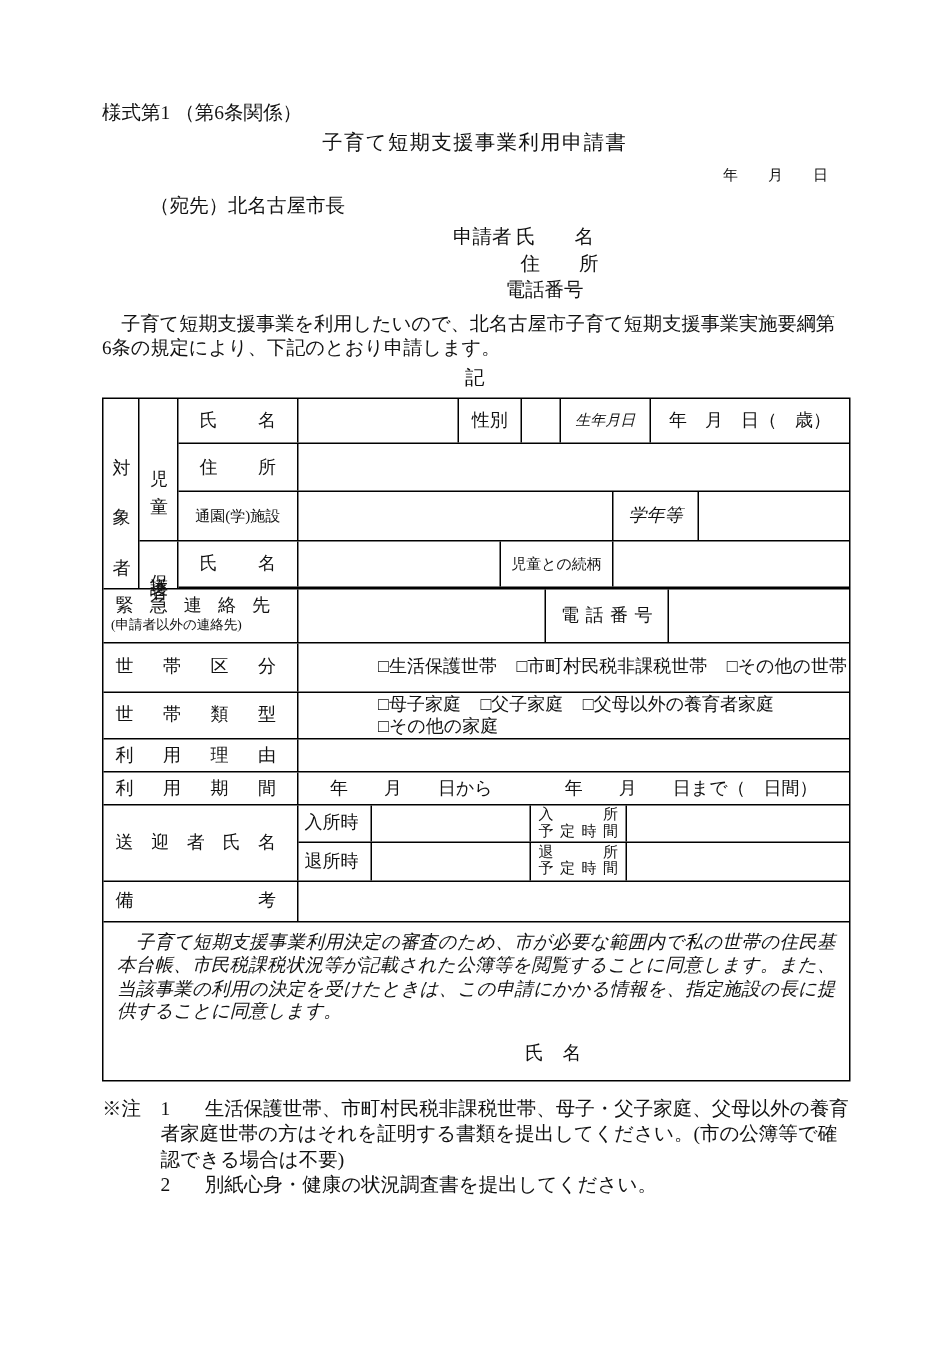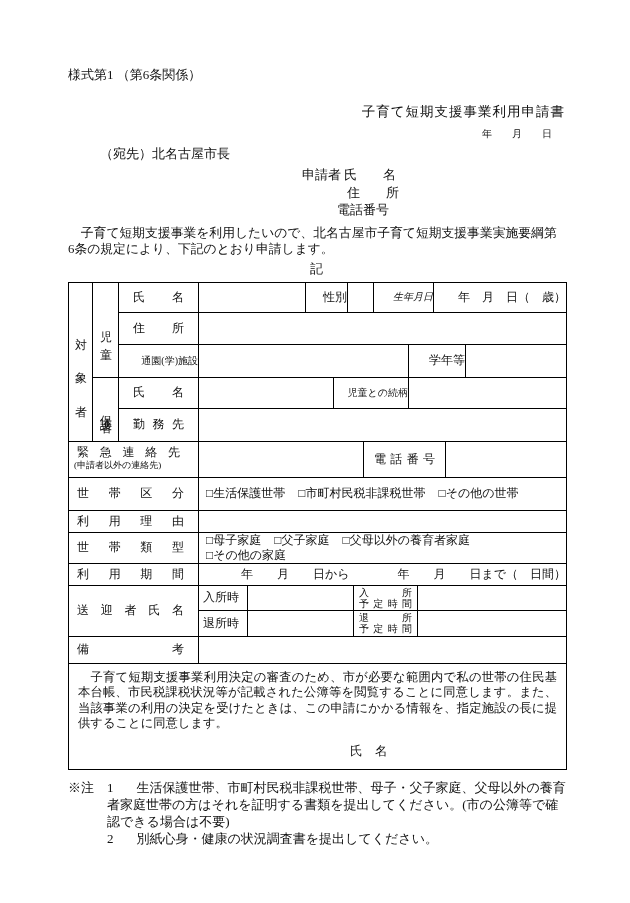--- a/index.html
+++ b/index.html
@@ -4,75 +4,75 @@
 <style>
   * { box-sizing: border-box; margin: 0; padding: 0; }
   html,body { background:#ffffff; }
   body {
     width: 630px; height: 903px;
     font-family: "Liberation Serif", "DejaVu Serif", serif;
     color: #111; overflow: hidden;
   }
   .sheet { padding: 66px 65px 0 68px; width: 630px; }
 
-  .form-number { font-size: 13px; margin-bottom: 19px; }
-  .title { text-align: right; font-size: 13.5px; letter-spacing: 1px; margin-bottom: 6px; }
+  .form-number { font-size: 13px; margin-bottom: 2px; }
+  .title { text-align: center; font-size: 13.5px; letter-spacing: 1px; margin-bottom: 6px; }
   .date-line { text-align: right; padding-right: 13px; font-size: 10px; margin-bottom: 4px; }
   .addressee { margin-left: 32px; font-size: 13px; margin-bottom: 3px; }
   .applicant { margin-left: 234px; font-size: 13px; line-height: 17.5px; }
   .ap-name { margin-left: 3px; }
   .ap2 { margin-left: 45px; }
   .ap3 { margin-left: 35px; }
   .intro { font-size: 12.8px; line-height: 16.5px; margin-top: 6px; white-space: nowrap; }
   .record { text-align: center; font-size: 13px; margin-top: 2px; margin-bottom: 4px; }
 
   
   .tbl { width: 499px; border: 1px solid #000; font-size: 12px; }
   .flexrow { display: flex; }
   .grow { flex: 1 1 auto; min-width: 0; }
   .row { display: flex; border-top: 1px solid #000; }
   .trow { display: flex; border-bottom: 1px solid #000; }
   .trow.last { border-bottom: none; }
   .c { border-right: 1px solid #000; display: flex; align-items: center; min-width: 0; }
   .c:last-child { border-right: none; }
   .just { text-align: justify; text-align-last: justify; width: 100%; }
-  .ctr { text-align: right; width: 100%; }
+  .ctr { text-align: center; width: 100%; }
   .sm { font-size: 10px; }
   .xs { font-size: 9px; }
 
   .vcell { display: flex; align-items: center; justify-content: center; }
   .vtext { writing-mode: vertical-rl; text-orientation: upright; }
   .ls-taisho { letter-spacing: 34px; margin-bottom: -34px; }
   .ls-jido   { letter-spacing: 17px; margin-bottom: -17px; }
   .ls-hogo   { letter-spacing: 3px;  margin-bottom: -3px; }
 
   .w24{flex:0 0 24px;} .w26{flex:0 0 26px;} .w80{flex:0 0 80px;}
   .w107{flex:0 0 107px;} .w42{flex:0 0 42px;} .w26b{flex:0 0 26px;}
-  .w60{flex:0 0 60px;font-style:italic;} .w210{flex:0 0 210px;} .w57{flex:0 0 57px;}
+  .w60{flex:0 0 60px;font-style:italic;} .w210{flex:0 0 210px;} .w57{flex:0 0 57px;font-style:italic;}
   .w135{flex:0 0 135px;} .w75{flex:0 0 75px;} .w130{flex:0 0 130px;}
   .w165{flex:0 0 165px;} .w82{flex:0 0 82px;} .w49{flex:0 0 49px;}
   .w106{flex:0 0 106px;} .w64{flex:0 0 64px;}
 
   .h30{height:30px;} .h31{height:31px;} .h32{height:32px;} .h33{height:33px;}
   .h36{height:36px;} .h22{height:22px;} .h25{height:25px;} .h23{height:27px;}
   .pad14 { padding: 0 14px; }
   .padlab { padding: 0 14px 0 8px; }
 
-  .optline { display:flex; gap:13px; align-items:center; padding-left:7px; width:100%; }
+  .optline { display:flex; gap:13px; align-items:center; padding-left:7px; width:100%;margin-left:46px; }
   .optline .opt { white-space: nowrap; }
   .type-cell { width:100%; line-height:15px; padding-left:7px; }
   .type-cell .optline { padding-left:0; }
 
   .emg-label { width:100%; padding: 0 4px 0 5px; line-height: 13px; }
   .emg-l1 { text-align: justify; text-align-last: justify; padding: 0 14px 0 3px; }
   .timelab { width:100%; line-height:11px; padding:0 5px; }
   .escort-in { padding-left: 4px; }
 
   .consent-cell { height: 105px; padding: 6px 9px 0 9px; font-size: 12.3px; }
-  .consent-cell p { line-height: 15.6px; text-align: justify; }
+  .consent-cell p { line-height: 15.6px; text-align: justify; font-style: italic; }
   .sig { margin-top: 11px; padding-left: 272px; font-size: 12.5px; }
 
   .notes { display: flex; margin-top: 9px; font-size: 13px; line-height: 17px; width: 499px; }
   .notes .marker { flex: 0 0 39px; }
   .note-item .num { margin-right: 23px; }
 </style>
 </head>
 <body>
 
 <div class="sheet">
@@ -151,26 +151,20 @@
             <div class="trow h31">
               <div class="c w80">
                   <div class="just pad14">氏名</div>
                 </div>
               <div class="c w135"></div>
               <div class="c w75">
                   <div class="ctr sm">児童との続柄</div>
                 </div>
               <div class="c grow"></div>
             </div>
-            <div class="trow h32 last">
-              <div class="c w80">
-                  <div class="just pad14">勤務先</div>
-                </div>
-              <div class="c grow"></div>
-            </div>
           </div>
         </div>
       </div>
     </div>
 
     <div class="row h36">
       <div class="c w130">
         <div class="emg-label">
           <div class="emg-l1">緊急連絡先</div>
           <div class="xs">(申請者以外の連絡先)</div>
@@ -187,27 +181,20 @@
       <div class="c w130">
           <div class="just padlab">世帯区分</div>
         </div>
       <div class="c grow">
         <div class="optline">
           <span class="opt"><span>□</span><span>生活保護世帯</span></span>
           <span class="opt"><span>□</span><span>市町村民税非課税世帯</span></span>
           <span class="opt"><span>□</span><span>その他の世帯</span></span>
         </div>
       </div>
-    </div>
-
-    <div class="row h22">
-      <div class="c w130">
-          <div class="just padlab">利用理由</div>
-        </div>
-      <div class="c grow"></div>
     </div>
 
     <div class="row h31">
       <div class="c w130">
           <div class="just padlab">世帯類型</div>
         </div>
       <div class="c grow">
         <div class="type-cell">
           <div class="optline">
             <span class="opt"><span>□</span><span>母子家庭</span></span>
@@ -216,20 +203,27 @@
           </div>
           <div class="optline">
             <span class="opt"><span>□</span><span>その他の家庭</span></span>
           </div>
         </div>
       </div>
     </div>
 
     <div class="row h22">
       <div class="c w130">
+          <div class="just padlab">利用理由</div>
+        </div>
+      <div class="c grow"></div>
+    </div>
+
+    <div class="row h22">
+      <div class="c w130">
           <div class="just padlab">利用期間</div>
         </div>
       <div class="c grow">
           <div class="ctr">年　　月　　日から　　　　年　　月　　日まで（　日間）</div>
         </div>
     </div>
 
     <div class="row">
       <div class="c w130">
           <div class="just padlab">送迎者氏名</div>

